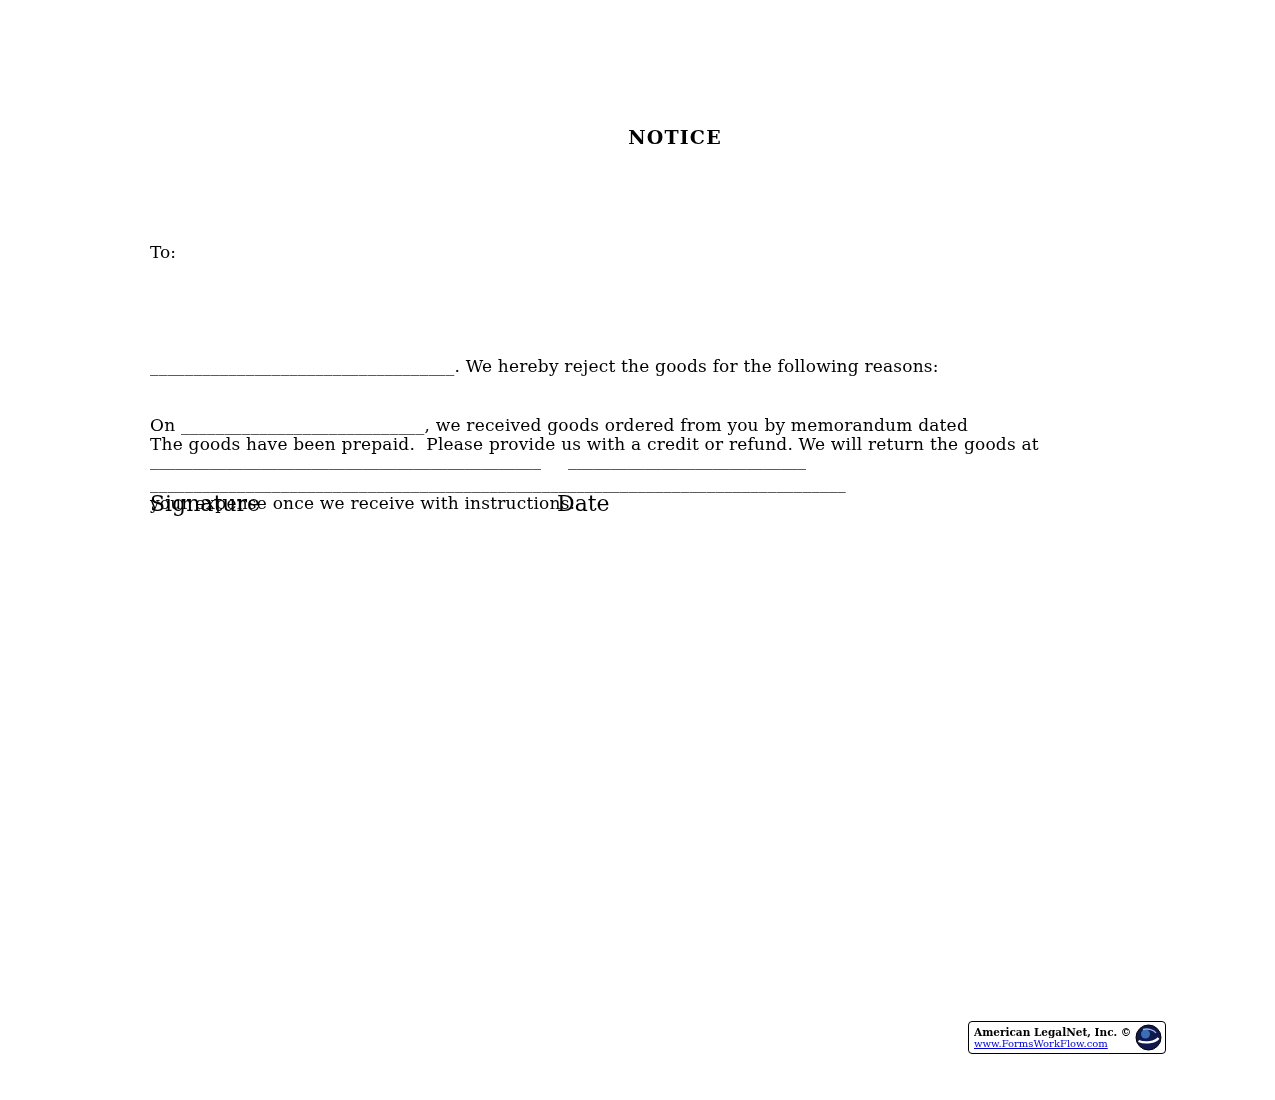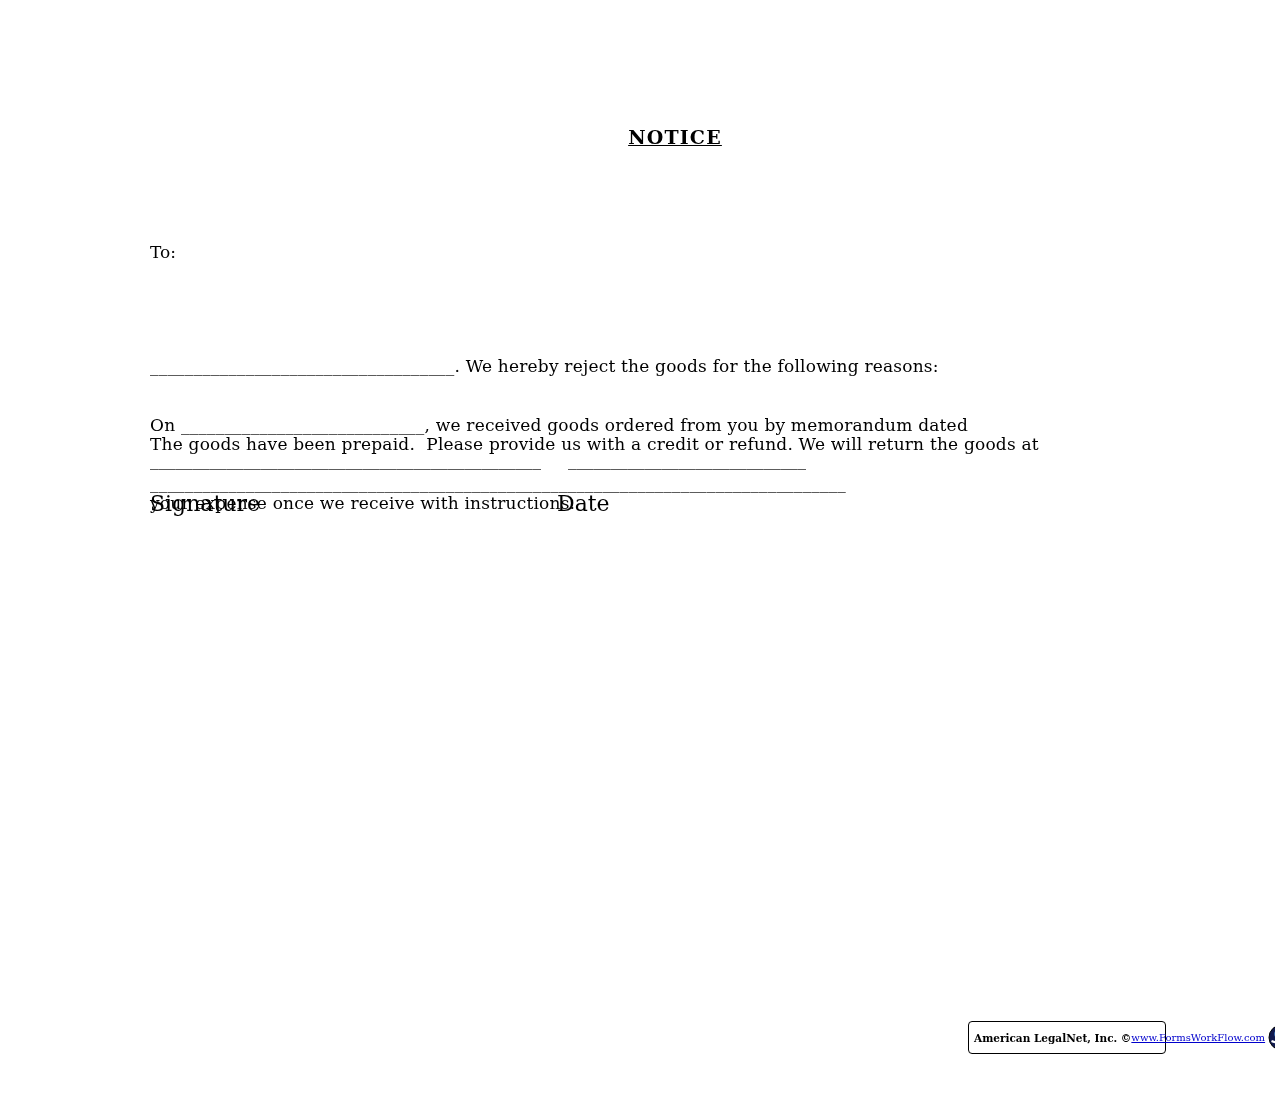--- a/index.html
+++ b/index.html
@@ -20,21 +20,20 @@
 
   .doc-title,
   .doc-subtitle {
     position: absolute;
     left: 150px;
     width: 1050px;
     text-align: center;
     font-weight: bold;
     font-size: 19px;
     letter-spacing: 1.2px;
-    text-decoration: underline;
   }
 
   .doc-title    { top: 126px; }
   .doc-subtitle { top: 164px; letter-spacing: 1.6px; }
 
   .to-label {
     position: absolute;
     top: 242px;
     left: 150px;
     font-size: 17px;
@@ -87,20 +86,21 @@
     border-radius: 4px;
     background: #ffffff;
     display: flex;
     align-items: center;
     padding: 2px 3px 2px 5px;
   }
 
   .badge-text {
     flex: 1 1 auto;
     display: flex;
+    flex-direction: column;
     justify-content: center;
     line-height: 12px;
   }
 
   .badge-company {
     font-size: 10.5px;
     font-weight: bold;
     white-space: nowrap;
   }
 

